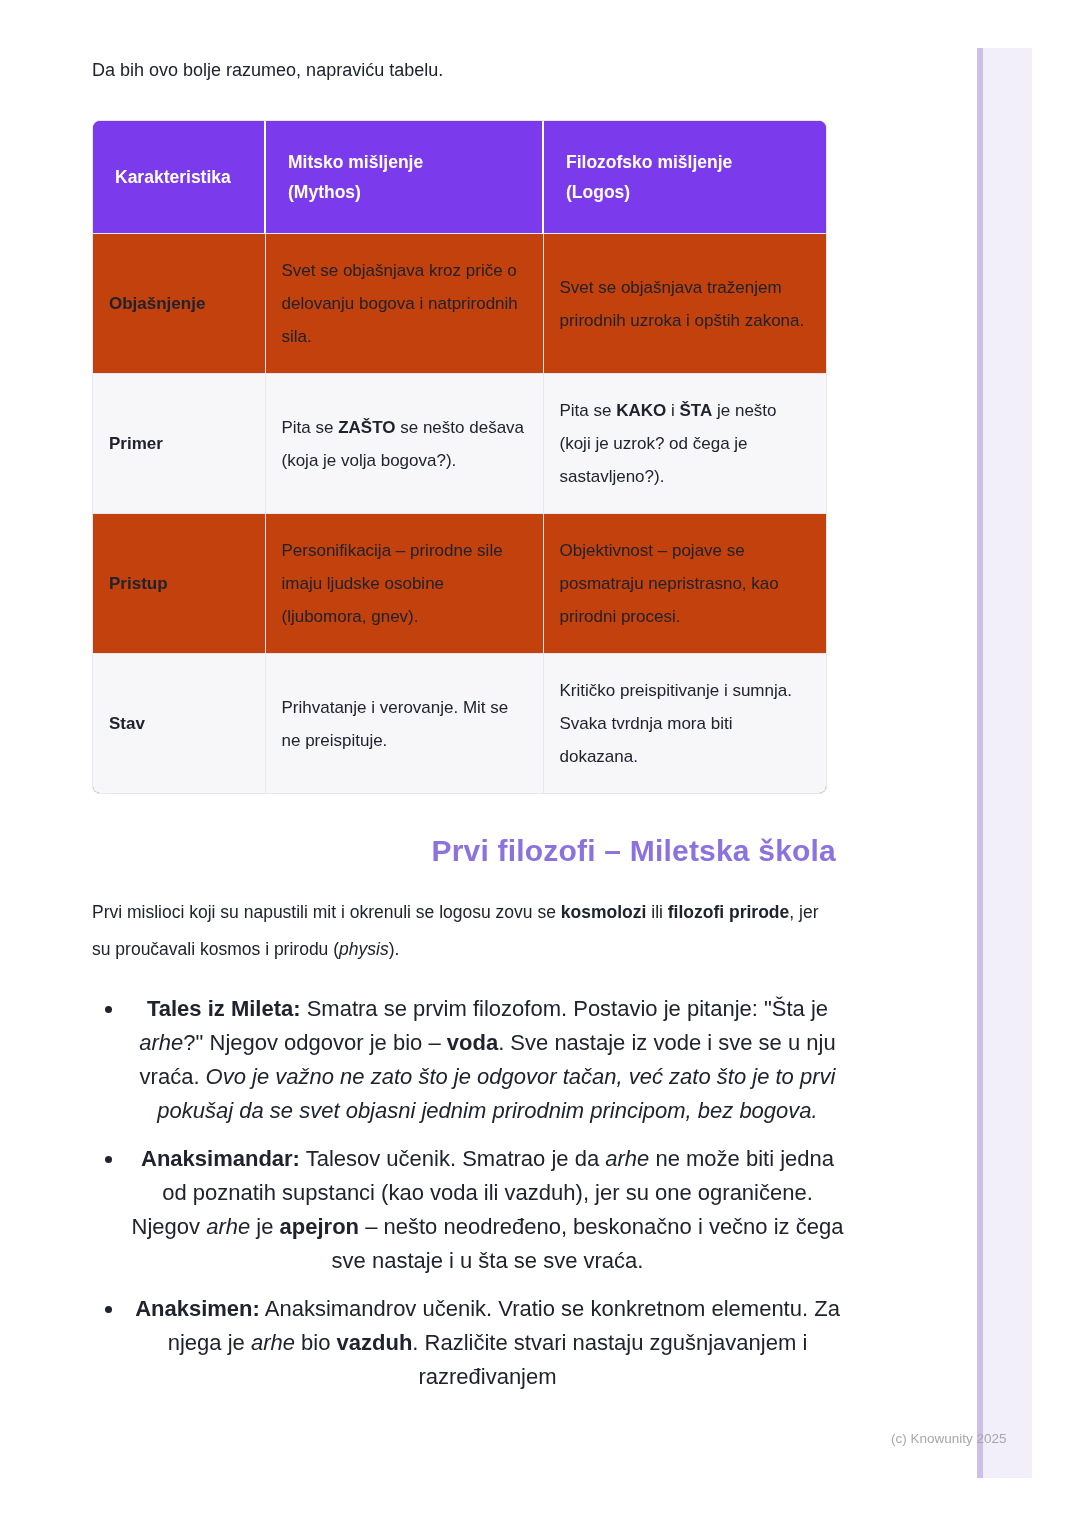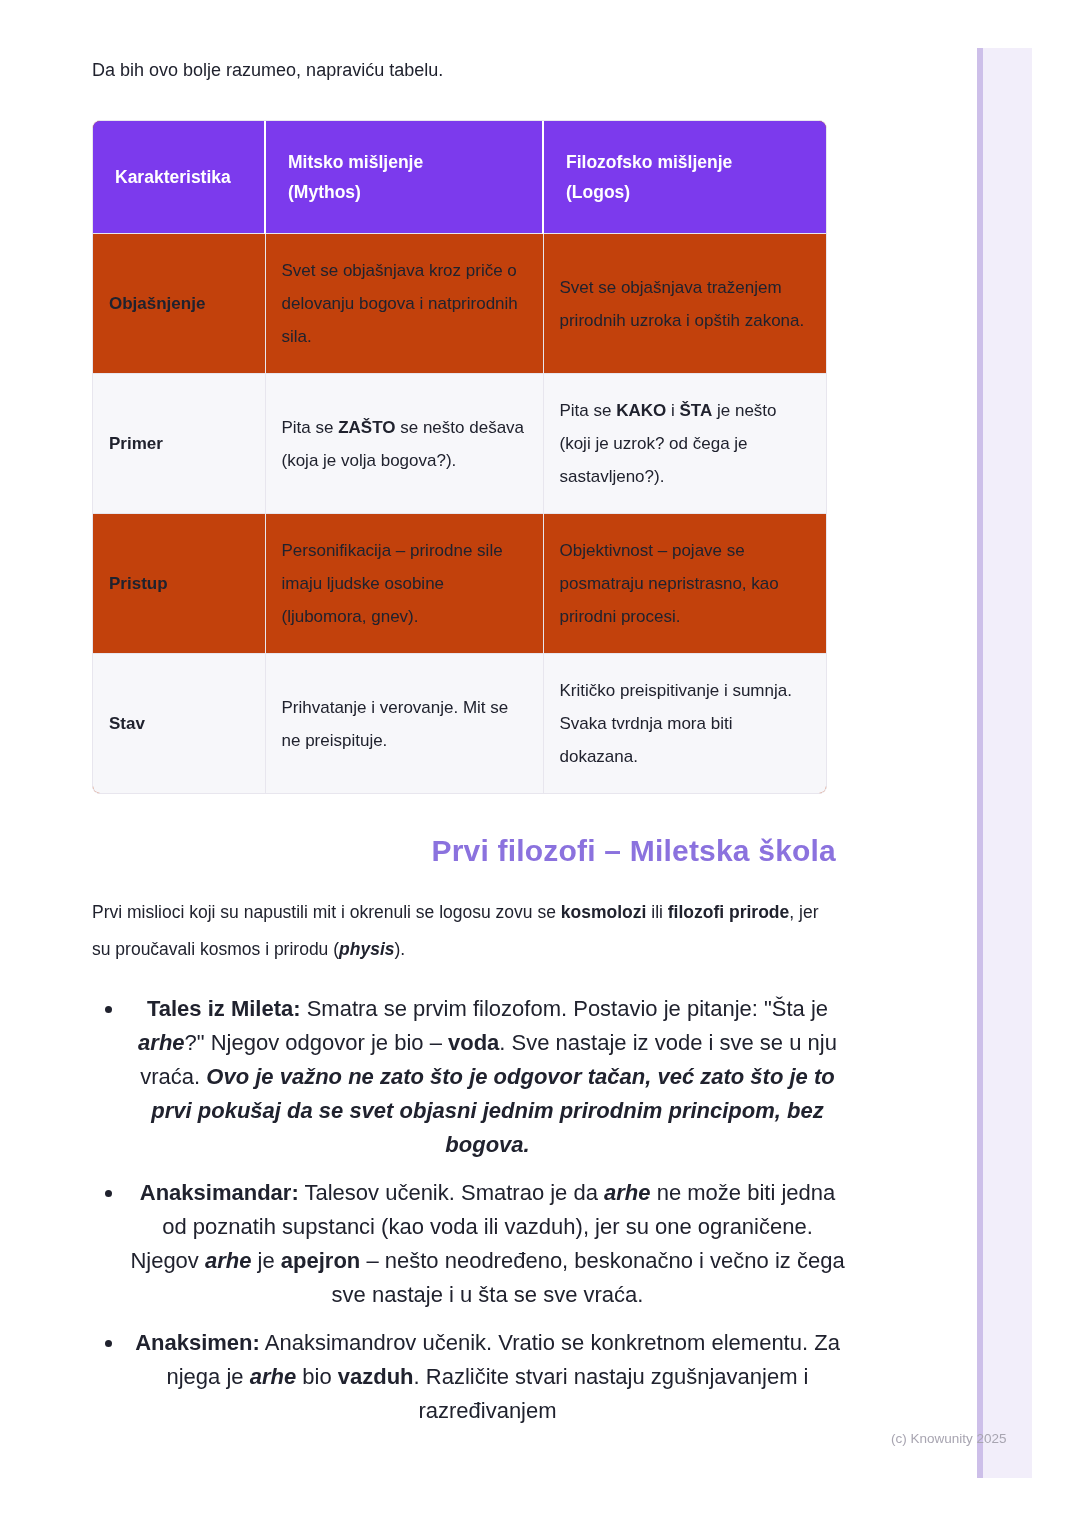--- a/index.html
+++ b/index.html
@@ -42,21 +42,21 @@
   tbody tr:nth-child(even){background:var(--row-alt);}
   td.label{font-weight:700;margin-top:12px;}
   h2{
     margin:38px 0 0 0;font-size:30px;line-height:38px;
     font-weight:700;color:var(--heading);letter-spacing:0.2px;text-align:right;
   }
   .para{margin:24px 0 0 0;font-size:17.5px;line-height:37px;width:744px;}
   ul{margin:24px 0 0 0;padding-left:33px;width:722px;}
   li{margin:0 0 14px 0;font-size:22px;line-height:34px;padding-left:3px;text-align:center;}
   .b{font-weight:700;}
-  .i{font-style:italic;font-weight:bold;}
+  .i{font-style:italic;}
   .side-panel{
     position:absolute;left:977px;top:48px;width:55px;height:1430px;
     background:var(--panel-bg);border-left:6px solid var(--panel-stripe);
     box-sizing:border-box;z-index:1;
   }
   .footer{
     position:absolute;top:1431px;left:891px;z-index:3;
     font-size:13.5px;color:var(--footer-text);white-space:nowrap;
   }
 </style>

